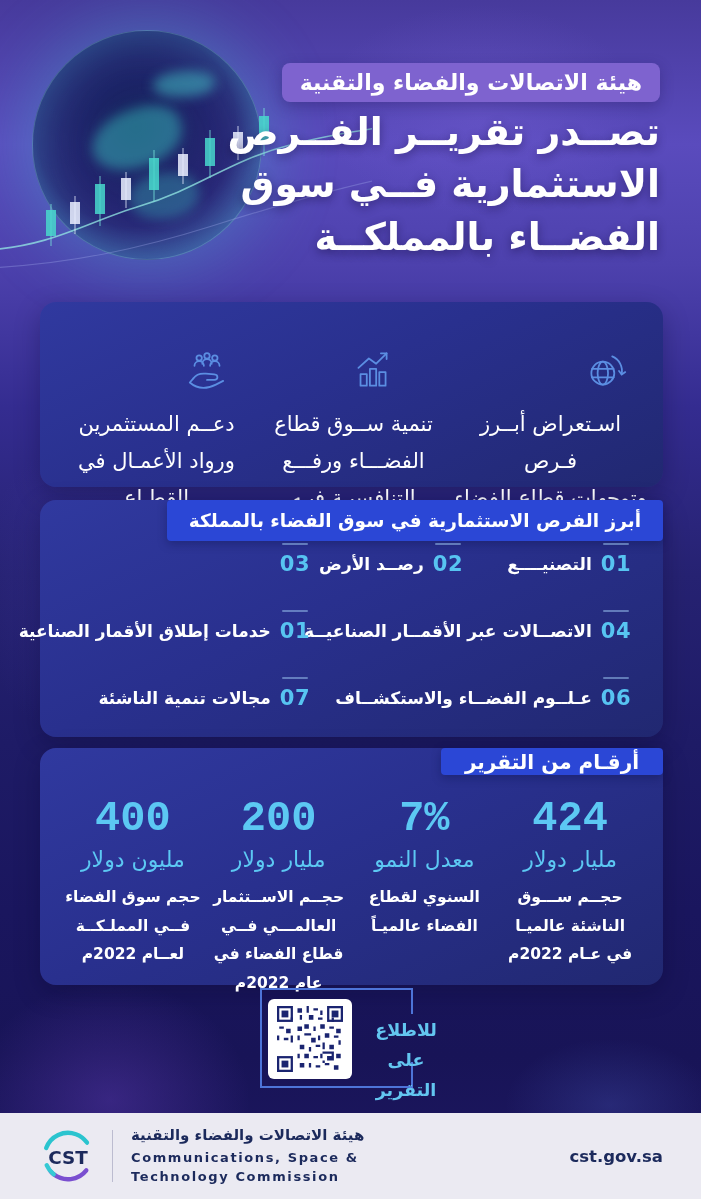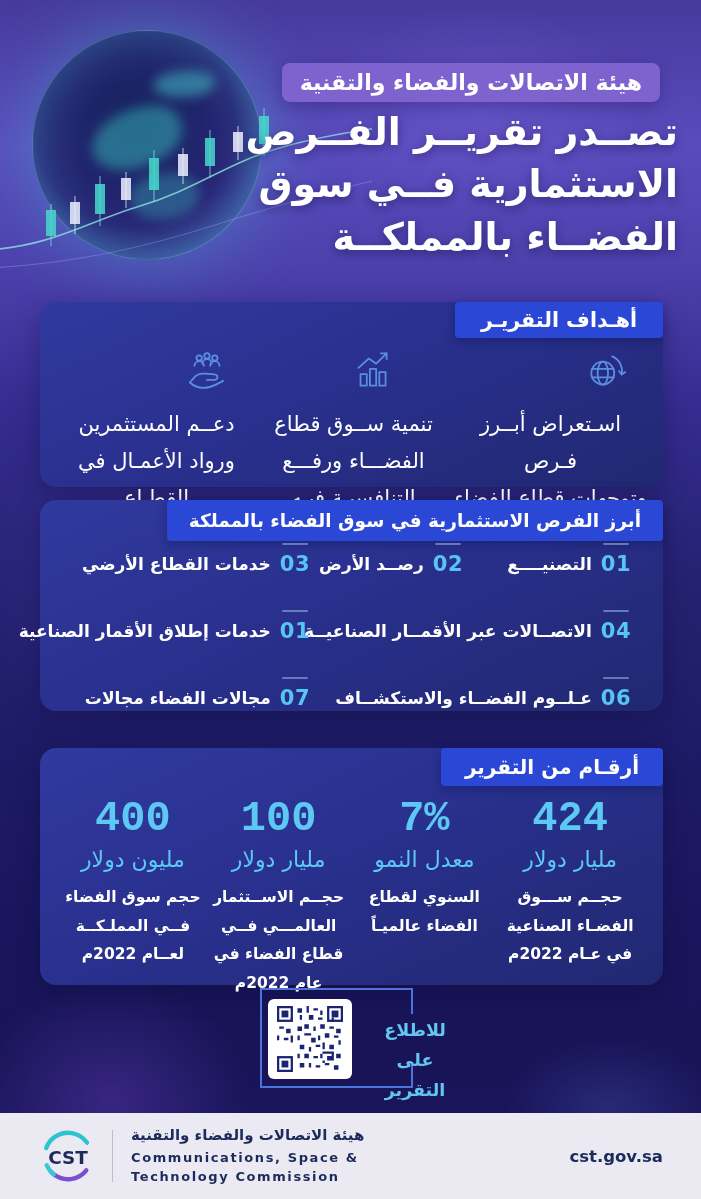--- a/index.html
+++ b/index.html
@@ -50,34 +50,34 @@
     box-shadow:0 0 65px 12px rgba(70,200,215,.28), inset 0 0 48px rgba(66,190,205,.38);}
   .blob{position:absolute;filter:blur(6px);border-radius:60% 40% 55% 45%;}
   .b1{left:58px;top:78px;width:92px;height:58px;background:rgba(62,212,202,.42);transform:rotate(-14deg);}
   .b2{left:96px;top:142px;width:70px;height:46px;background:rgba(62,212,202,.30);}
   .b3{left:120px;top:40px;width:62px;height:26px;background:rgba(74,222,212,.45);}
   .chart-svg{position:absolute;left:-8px;top:50px;pointer-events:none;}
   
   .hdr-badge{position:absolute;top:63px;right:41px;height:39px;display:inline-flex;align-items:center;
     padding:0 18px;background:#7E63CF;border-radius:8px;color:#fff;font-weight:bold;font-size:22px;
     box-shadow:0 4px 14px rgba(30,20,80,.3);}
-  .title{position:absolute;top:106px;right:23px;color:#fff;font-weight:bold;font-size:38px;
+  .title{position:absolute;top:106px;right:41px;color:#fff;font-weight:bold;font-size:38px;
     line-height:1.38;text-align:right;white-space:pre-line;text-shadow:0 3px 10px rgba(20,10,60,.45);}
   
   .card{position:absolute;left:40px;right:38px;border-radius:16px;
     background:linear-gradient(155deg,#30399f 0%,#29308e 45%,#212871 100%);
     box-shadow:0 8px 26px rgba(8,8,40,.28);}
   .card1{top:302px;height:185px;}
-  .card2{top:500px;height:211px;}
+  .card2{top:500px;height:237px;}
   .card3{top:748px;height:237px;}
   .card-badge{position:absolute;top:0;right:0;display:inline-flex;align-items:center;
     background:#2B47D6;color:#fff;font-weight:bold;border-radius:4px;box-shadow:0 3px 10px rgba(10,15,70,.35);}
   .bdg1{height:36px;font-size:20.5px;padding:0 26px;}
   .bdg2{height:41px;font-size:18.5px;padding:0 22px;}
-  .bdg3{height:38px;font-size:20px;padding:0 24px;}
+  .bdg3{height:27px;font-size:20px;padding:0 24px;}
   
   .objs{position:absolute;top:44px;right:14px;left:18px;display:flex;}
   .obj{flex:1;}
   .obj-icon{display:flex;justify-content:flex-start;margin-bottom:12px;}
   .obj:nth-child(1) .obj-icon{margin-right:18px;}
   .obj:nth-child(2) .obj-icon{margin-right:56px;}
   .obj:nth-child(3) .obj-icon{margin-right:24px;}
   .obj-text{color:#fff;font-weight:normal;font-size:21px;line-height:1.76;text-align:center;white-space:pre-line;}
   
   .opp-row{position:absolute;right:32px;left:20px;height:42px;}
@@ -91,21 +91,21 @@
   
   .stats{position:absolute;top:50px;right:20px;left:20px;display:flex;}
   .stat{flex:1;text-align:center;}
   .stat-val{font-size:42px;font-weight:bold;color:#5CC8F3;line-height:1;font-family:Liberation Mono, monospace;}
   .stat-unit{font-size:22px;font-weight:normal;color:#5CC8F3;margin-top:7px;}
   .stat-desc{font-size:15.5px;font-weight:bold;color:#fff;line-height:1.85;margin-top:11px;white-space:pre-line;}
   
   .qrl{position:absolute;background:#4D74D8;}
   .qr-box{position:absolute;left:268px;top:999px;width:84px;height:80px;background:#fff;border-radius:6px;
     display:flex;align-items:center;justify-content:center;}
-  .qr-caption{position:absolute;left:372px;top:1016px;width:86px;text-align:center;color:#63C6F0;
+  .qr-caption{position:absolute;left:363px;top:1016px;width:86px;text-align:center;color:#63C6F0;
     font-size:17.5px;font-weight:bold;line-height:1.7;white-space:pre-line;}
   
   .footer{position:absolute;left:0;right:0;top:1113px;bottom:0;background:#EBEAF2;direction:ltr;
     display:flex;align-items:center;padding:0 38px;box-sizing:border-box;}
   .f-divider{width:1px;height:52px;background:#BCBCD0;margin:0 18px 0 14px;}
   .f-ar{font-size:15px;font-weight:bold;color:#1C2A5C;margin-bottom:4px;text-align:left;direction:rtl;}
   .f-en{font-size:13px;font-weight:bold;color:#1C2A5C;letter-spacing:1.6px;line-height:1.5;}
   .f-site{margin-left:auto;font-size:16.5px;font-weight:bold;color:#1C2A5C;text-decoration:none;}
 </style>
 </head>
@@ -151,23 +151,20 @@
   </svg>
 
   <div class="hdr-badge">
     <span>هيئة الاتصالات والفضاء والتقنية</span>
   </div>
   <h1 class="title" style="margin:0;">تصــدر تقريــر الفــرص
 الاستثمارية فــي سوق
 الفضــاء بالمملكــة</h1>
 
   <section class="card card1">
-    <div class="card-badge bdg1">
-      <span>أهـداف التقريـر</span>
-    </div>
     <div class="objs">
       <div class="obj">
         <div class="obj-icon">
           <svg width="48" height="48" viewBox="0 0 46 46" fill="none" stroke="#5B8EE2" stroke-width="1.7" stroke-linecap="round">
             <circle cx="19" cy="26" r="11"></circle>
             <ellipse cx="19" cy="26" rx="5" ry="11"></ellipse>
             <line x1="8.6" y1="22" x2="29.4" y2="22"></line>
             <line x1="8.6" y1="30" x2="29.4" y2="30"></line>
             <path d="M28 10 a15 15 0 0 1 9 17"></path>
             <path d="M34.5 24 l2.6 3.4 3.4-2.4"></path>
@@ -219,65 +216,64 @@
       <div class="opp-item p0">
         <span class="opp-num">01</span>
         <span class="opp-label">التصنيــــع</span>
       </div>
       <div class="opp-item p1">
         <span class="opp-num">02</span>
         <span class="opp-label">رصــد الأرض</span>
       </div>
       <div class="opp-item p2">
         <span class="opp-num">03</span>
-        <span class="opp-label">خدمات القطاع الأرضي</span>
       </div>
     </div>
     <div class="opp-row r2">
       <div class="opp-item p0">
         <span class="opp-num">04</span>
         <span class="opp-label">الاتصــالات عبر الأقمــار الصناعيــة</span>
       </div>
       <div class="opp-item p2">
         <span class="opp-num">01</span>
         <span class="opp-label">خدمات إطلاق الأقمار الصناعية</span>
       </div>
     </div>
     <div class="opp-row r3">
       <div class="opp-item p0">
         <span class="opp-num">06</span>
         <span class="opp-label">عـلــوم الفضــاء والاستكشــاف</span>
       </div>
       <div class="opp-item p2">
         <span class="opp-num">07</span>
-        <span class="opp-label">مجالات الفضاء مجالات</span>
+        <span class="opp-label">مجالات تنمية الناشئة</span>
       </div>
     </div>
   </section>
 
   <section class="card card3">
     <div class="card-badge bdg3">
       <span>أرقـام من التقرير</span>
     </div>
     <div class="stats">
       <div class="stat">
         <div class="stat-val">424</div>
         <div class="stat-unit">مليار دولار</div>
         <div class="stat-desc">حجــم ســـوق
-الفضـاء الصناعية
+الناشئة عالميـا
 في عـام 2022م</div>
       </div>
       <div class="stat">
         <div class="stat-val">7%</div>
         <div class="stat-unit">معدل النمو</div>
         <div class="stat-desc">السنوي لقطاع
 الفضاء عالميـاً</div>
       </div>
       <div class="stat">
-        <div class="stat-val">100</div>
+        <div class="stat-val">200</div>
         <div class="stat-unit">مليار دولار</div>
         <div class="stat-desc">حجــم الاســتثمار
 العالمـــي فــي
 قطاع الفضاء في
 عام 2022م</div>
       </div>
       <div class="stat">
         <div class="stat-val">400</div>
         <div class="stat-unit">مليون دولار</div>
         <div class="stat-desc">حجم سوق الفضاء

